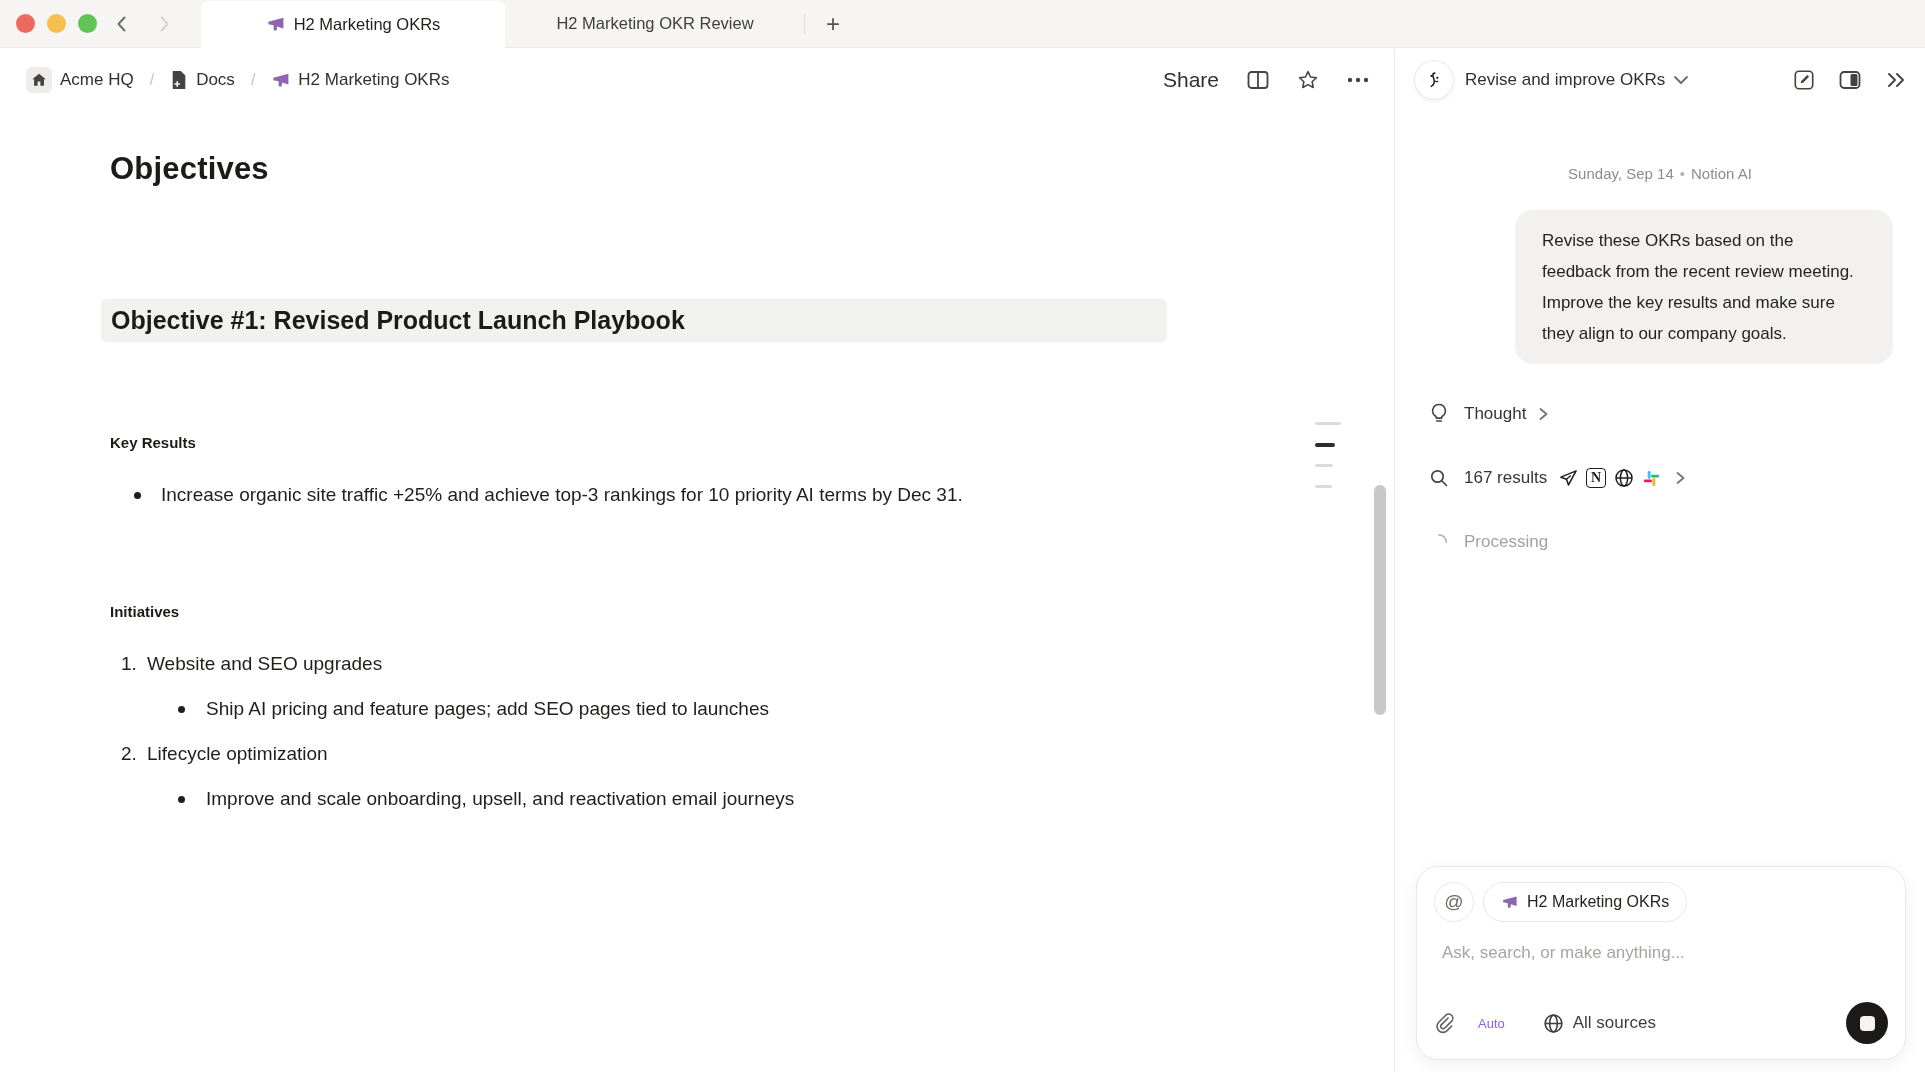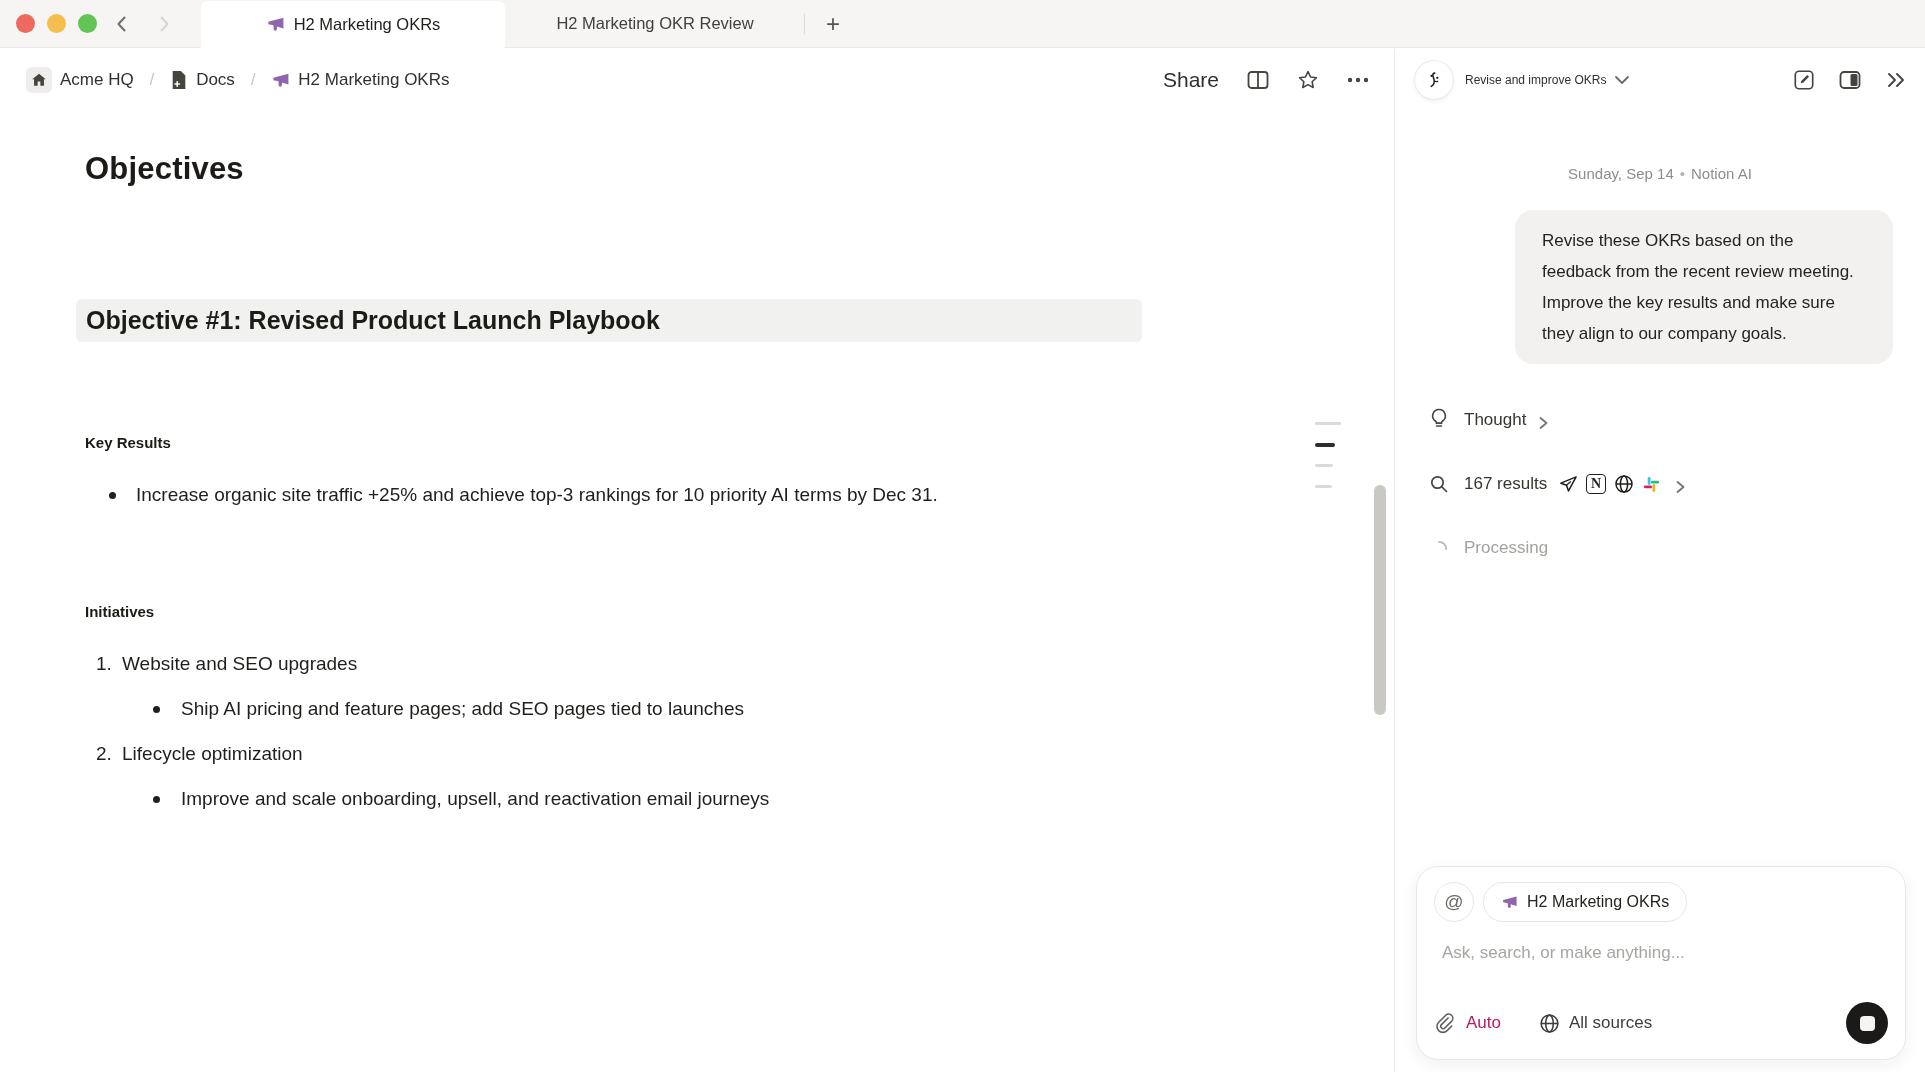--- a/index.html
+++ b/index.html
@@ -25,21 +25,21 @@
   .crumb { display:flex; align-items:center; font-size:17px; color:#32302c; }
   .crumb-btn { display:flex; align-items:center; gap:8px; padding:4px 6px; border-radius:6px; }
   .home-chip { background:#eeedeb; border-radius:6px; padding:4px; display:flex; }
   .crumb-sep { color:#c6c5c1; margin:0 10px; font-size:16px; }
   .spacer { flex:1; }
   .actions { display:flex; align-items:center; gap:28px; }
   .share { font-size:21px; color:#32302c; }
   .icon-btn { display:flex; align-items:center; justify-content:center; }
 
   .doc { position:relative; width:100%; height:calc(100% - 62px); }
-  .doc-col { margin-left:85px; width:1058px; padding-top:40px; }
+  .doc-col { margin-left:110px; width:1058px; padding-top:40px; }
   .page-title { font-size:31px; font-weight:700; letter-spacing:.2px; color:#1d1b16; }
   .h-block { margin-top:112px; margin-left:-9px; width:1066px; background:#f1f1ef; border-radius:6px; padding:7px 10px; font-size:25px; font-weight:700; color:#1d1b16; }
   .h-block.second { margin-top:96px; }
   .h3 { margin-top:92px; font-size:15px; font-weight:700; color:#1d1b16; }
   .body-list { margin-top:26px; }
   .li-row { display:flex; margin-top:9px; font-size:19px; line-height:36px; color:#211f1c; }
   .disc { width:7px; height:7px; border-radius:50%; background:#211f1c; margin:15px 20px 0 24px; flex:none; }
   .kr-text { width:945px; }
   .num { width:37px; text-align:left; padding-left:11px; flex:none; }
   .sub .disc { margin-left:68px; margin-right:21px; }
@@ -51,42 +51,42 @@
   .toc-dash.d2 { width:20px; height:4px; background:#2f2d29; margin-bottom:17px; }
   .toc-dash.d3 { width:18px; }
   .toc-dash.d4 { width:17px; }
 
   .scroll-thumb { position:absolute; left:1374px; top:374px; width:12px; height:230px; border-radius:7px; background:#c9c8c5; }
 
   
   .panel { position:absolute; top:49px; right:0; width:531px; bottom:0; background:#fff; border-left:1px solid #eceae8; }
   .panel-header { height:62px; display:flex; align-items:center; padding:0 18px 0 20px; }
   .ai-face { width:38px; height:38px; border-radius:50%; background:#fff; box-shadow:0 0 0 1px #eceae7, 0 2px 5px rgba(0,0,0,.07); display:flex; align-items:center; justify-content:center; margin-right:12px; flex:none; }
-  .panel-title { font-size:12px; font-weight:500; color:#32302c; margin-right:8px; white-space:nowrap; }
+  .panel-title { font-size:17px; font-weight:500; color:#32302c; margin-right:8px; white-space:nowrap; }
   .panel-icons { display:flex; align-items:center; gap:24px; }
 
   .date-line { margin-top:54px; text-align:center; font-size:15px; color:#8e8d89; }
   .date-line b { font-weight:400; }
   .dot-sep { margin:0 6px; color:#b5b4b0; }
   .bubble { margin:28px 32px 0 auto; width:378px; background:#f2f1ef; border-radius:18px; padding:15px 27px; font-size:17px; line-height:31px; color:#26241f; }
   .steps { margin:34px 0 0 32px; }
-  .step-row { display:flex; align-items:flex-end; height:32px; margin-top:32px; font-size:17px; color:#37352f; }
+  .step-row { display:flex; align-items:center; height:32px; margin-top:32px; font-size:17px; color:#37352f; }
   .step-ico { width:24px; display:flex; justify-content:center; margin-right:13px; flex:none; }
   .step-label { margin-right:12px; }
   .src-ico { display:flex; align-items:center; margin-right:8px; }
   .notion-n { width:20px; height:20px; border:1.6px solid #211f1c; border-radius:4px; font-family:"Liberation Serif","DejaVu Serif",serif; font-weight:700; font-size:14px; display:flex; align-items:center; justify-content:center; color:#211f1c; }
   .processing { color:#a3a29e; }
 
   .composer { position:absolute; left:21px; right:19px; bottom:12px; height:194px; background:#fff; border:1px solid #e9e8e5; border-radius:22px; box-shadow:0 5px 18px rgba(0,0,0,.06); padding:15px 17px; }
   .comp-row1 { display:flex; align-items:center; gap:9px; }
   .at-btn { width:40px; height:40px; border:1px solid #e8e7e4; border-radius:50%; display:flex; align-items:center; justify-content:center; font-size:19px; color:#6b6a66; }
   .chip { height:40px; border:1px solid #e8e7e4; border-radius:20px; display:flex; align-items:center; gap:9px; padding:0 17px; font-size:16px; color:#26241f; }
   .comp-placeholder { margin:21px 0 0 8px; font-size:17px; color:#a6a5a1; }
   .comp-bottom { position:absolute; left:17px; right:17px; bottom:15px; display:flex; align-items:center; }
-  .auto-label { margin-left:12px; font-size:17px; color:#be185d; }
+  .auto-label { margin-left:24px; font-size:13px; color:#8b5cf6; }
   .sources { display:flex; align-items:center; gap:9px; margin-left:38px; font-size:17px; color:#403e3a; }
   .stop-btn { width:42px; height:42px; border-radius:50%; background:#1b1a19; display:flex; align-items:center; justify-content:center; }
   .stop-sq { width:15px; height:15px; border-radius:4px; background:#f5f4f2; }
 
   svg { display:block; }
 </style>
 </head>
 <body>
 
 <div class="window">

